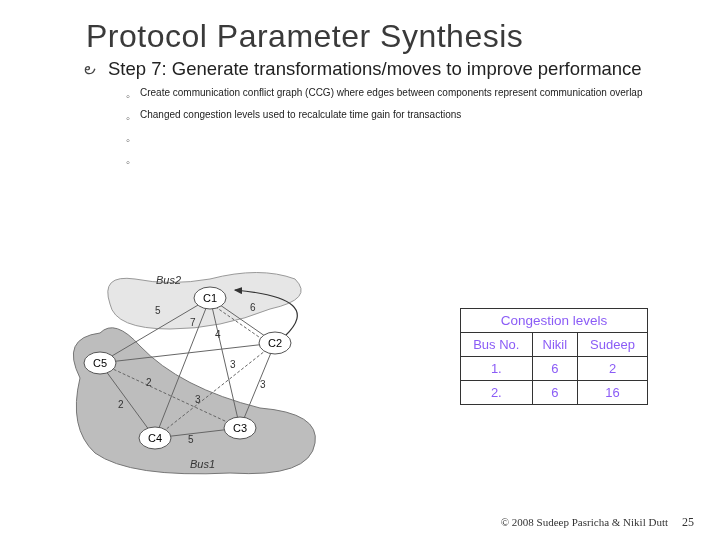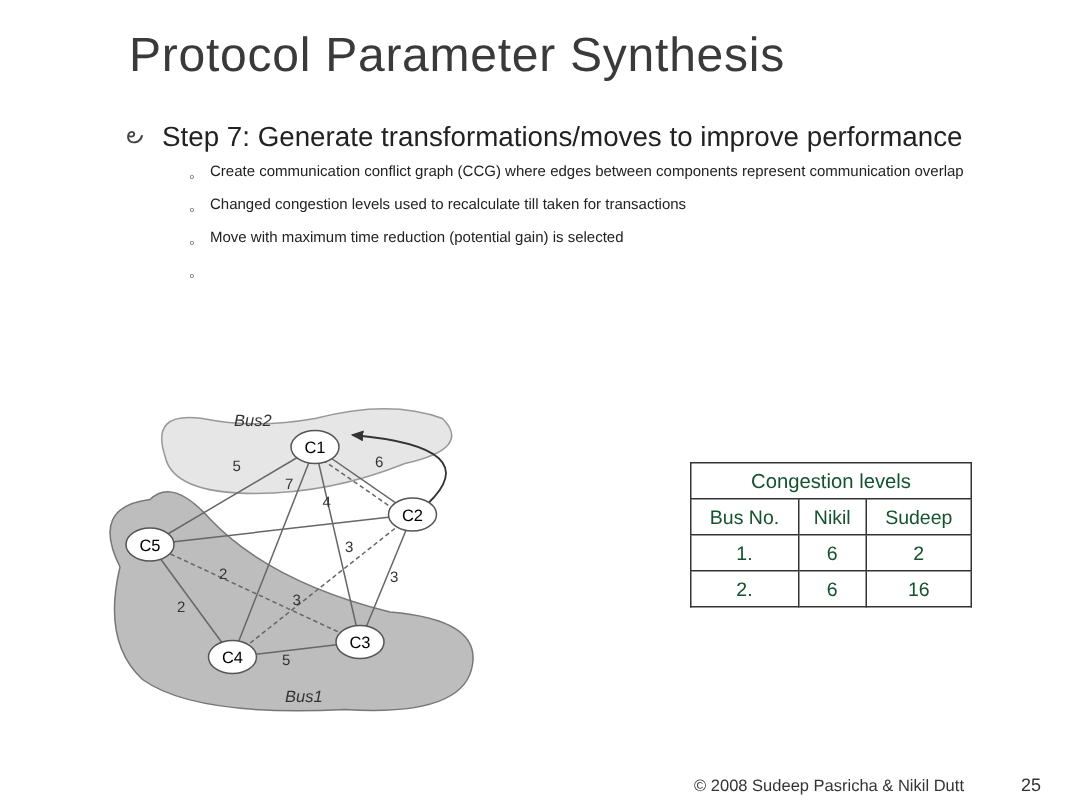--- a/index.html
+++ b/index.html
@@ -15,21 +15,21 @@
     width: 100%;
     height: 100%;
     padding: 18px 30px 20px 30px;
     position: relative;
   }
   .title {
     font-size: 32px;
     color: #3a3a3a;
     font-weight: 400;
     margin-left: 56px;
-    margin-bottom: 24px;
+    margin-bottom: 2px;
     letter-spacing: 0.5px;
   }
   .body-row {
     display: flex;
     align-items: flex-start;
     margin-left: 54px;
     margin-bottom: 6px;
   }
   .bullet-icon {
     flex: 0 0 24px;
@@ -80,34 +80,35 @@
   table {
     width: 100%;
     border-collapse: collapse;
     font-size: 13px;
   }
   table td, table th {
     border: 1px solid #333;
     padding: 4px 6px;
     font-weight: 400;
     text-align: center;
-    color: #14532d;
+    color: #8b5cf6;
   }
   .table-title td {
     font-size: 13.5px;
   }
   .footer {
     position: absolute;
     bottom: 10px;
     right: 26px;
     font-size: 11px;
     color: #333;
     display: flex;
-    gap: 38px;
+    gap: 14px;
     align-items: baseline;
+    font-family: Liberation Serif, serif;
   }
   .page-num { font-size: 12px; }
   .white-mask {
     position: absolute;
     background: #fff;
     left: 90px;
     top: 233px;
     width: 170px;
     height: 40px;
   }
@@ -124,25 +125,24 @@
     <div class="step-text">Step 7: Generate transformations/moves to improve performance</div>
   </div>
 
   <div class="sub-list">
     <div class="sub-row">
       <span class="sub-bullet">◦</span>
       <div class="sub-text">Create communication conflict graph (CCG) where edges between components represent communication overlap</div>
     </div>
     <div class="sub-row">
       <span class="sub-bullet">◦</span>
-      <div class="sub-text">Changed congestion levels used to recalculate till taken for transactions</div>
-    </div>
-    <div class="sub-row">
-      <span class="sub-bullet">◦</span>
-      <div class="sub-text">Move with maximum time reduction (potential gain) is selected</div>
+      <div class="sub-text">Changed congestion levels used to recalculate time gain for transactions</div>
+    </div>
+    <div class="sub-row">
+      <span class="sub-bullet">◦</span>
     </div>
     <div class="sub-row">
       <span class="sub-bullet">◦</span>
     </div>
   </div>
 
   <div class="white-mask"></div>
 
   <div class="diagram-area">
     <svg viewBox="0 0 300 212">

